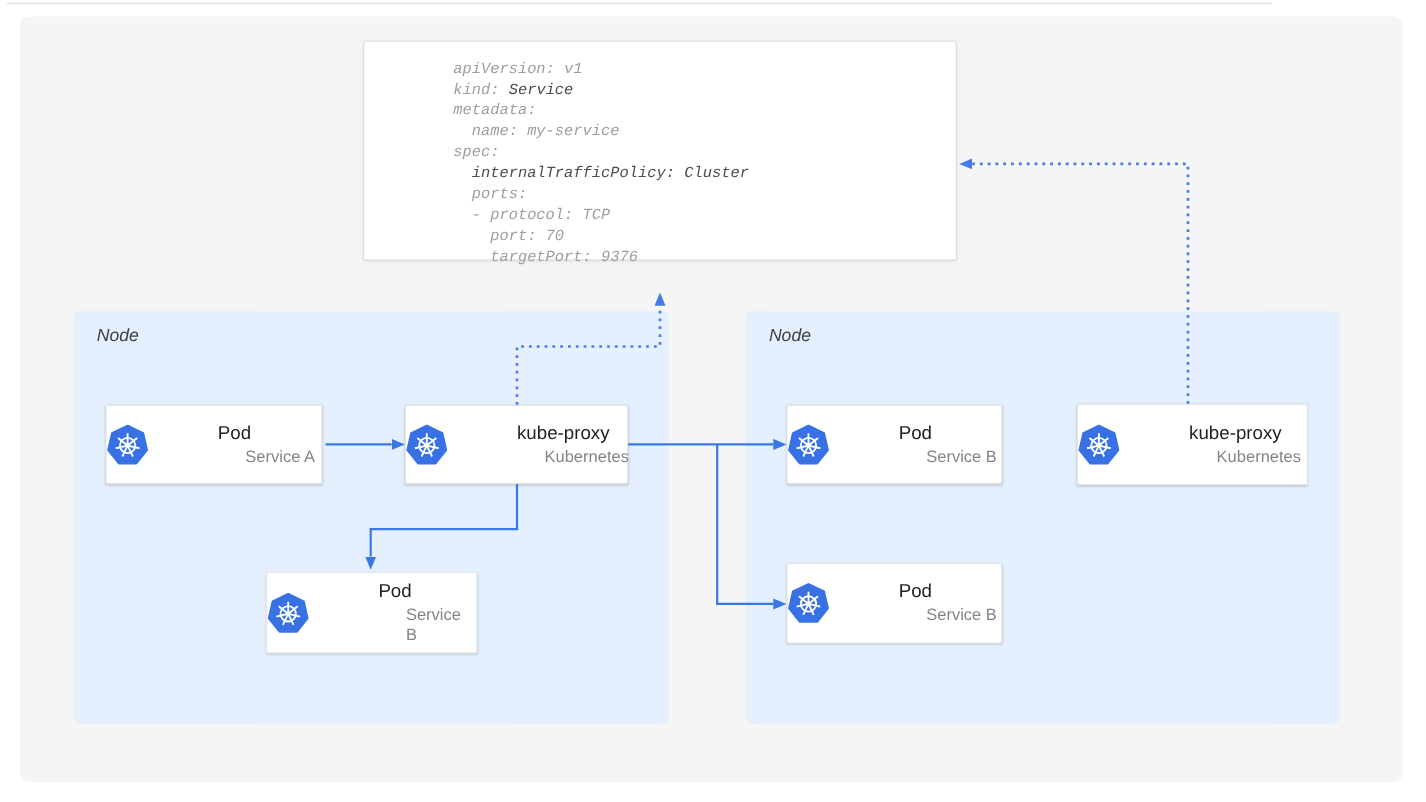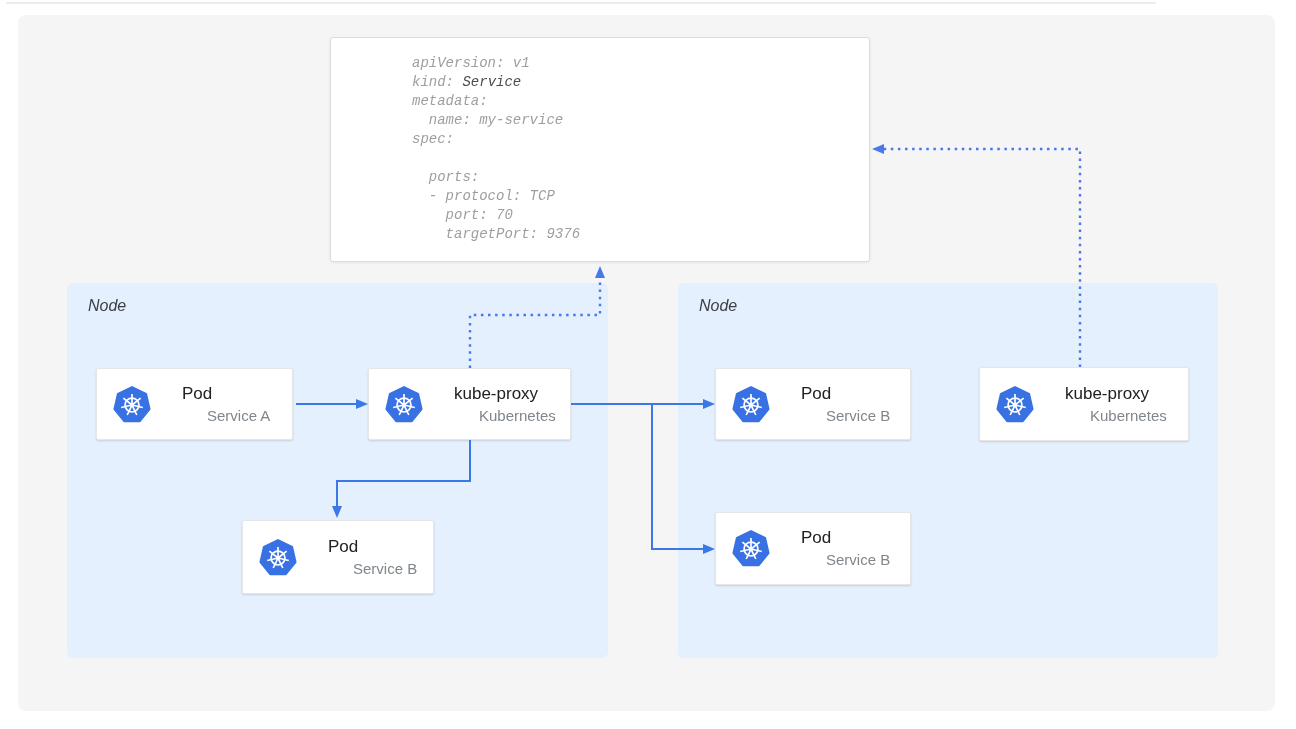--- a/index.html
+++ b/index.html
@@ -3,36 +3,36 @@
 <meta charset="utf-8">
 <style>
   html,body{margin:0;padding:0;background:#ffffff;}
   .wrap{position:relative;width:1296px;height:729px;background:#ffffff;overflow:hidden;
         font-family:"Liberation Sans",sans-serif;}
   .top-hairline{position:absolute;left:6px;top:2px;width:1150px;height:2px;
         background:#ebebeb;border-radius:3px;}
   .canvas{position:absolute;left:18px;top:15px;width:1257px;height:696px;
         background:#f5f5f6;border-radius:8px;}
   
-  .yaml-card{position:absolute;left:330px;top:37px;width:540px;height:225px;
+  .yaml-card{position:absolute;left:330px;top:37px;width:540px;height:200px;
         background:#ffffff;border:1px solid #dcdcdc;border-radius:3px;
         box-shadow:0 1px 3px rgba(60,64,67,.08);box-sizing:border-box;
         padding:16px 0 0 81px;}
   .yline{white-space:pre;font-family:"Liberation Mono",monospace;font-style:italic;
         font-size:14px;line-height:19px;color:#9e9e9e;}
   .yline .b{font-weight:normal;color:#4d4d4d;}
   
   .node{position:absolute;background:#e4f0fd;border-radius:6px;}
   .node-left{left:67px;top:283px;width:541px;height:375px;}
   .node-right{left:678px;top:283px;width:540px;height:375px;}
   .node-label{position:absolute;left:21px;top:14px;font-size:16px;color:#3c4043;font-style:italic;}
   
   .cbox{position:absolute;background:#ffffff;border:1px solid #e6e6e6;border-radius:2px;
         box-shadow:0 1px 2px rgba(60,64,67,.18);box-sizing:border-box;
-        display:flex;align-items:center;padding-left:16px;}
+        display:flex;align-items:center;padding-left:0;gap:32px;}
   .cbox .k8s{flex:0 0 auto;width:38px;height:39px;}
   .cbox .txt{margin-left:31px;}
   .cbox .title{font-size:17px;color:#202124;line-height:20px;}
   .cbox .sub{font-size:15px;color:#80868b;line-height:18px;margin-top:3px;margin-left:25px;}
   .pod-a{left:96px;top:368px;width:197px;height:72px;}
   .kp-left{left:368px;top:368px;width:203px;height:72px;}
   .pod-b-left{left:242px;top:520px;width:192px;height:74px;}
   .pod-b-rt{left:715px;top:368px;width:196px;height:72px;}
   .pod-b-rb{left:715px;top:512px;width:196px;height:73px;}
   .kp-right{left:979px;top:367px;width:210px;height:74px;}
@@ -45,21 +45,21 @@
 
   <div class="top-hairline"></div>
   <div class="canvas"></div>
 
   <div class="yaml-card">
     <div class="yline"><span>apiVersion: v1</span></div>
     <div class="yline"><span>kind: </span><span class="b">Service</span></div>
     <div class="yline"><span>metadata:</span></div>
     <div class="yline"><span>  name: my-service</span></div>
     <div class="yline"><span>spec:</span></div>
-    <div class="yline"><span>  </span></div>
+    <div class="yline"><span>  </span><span class="b">internalTrafficPolicy: Cluster</span></div>
     <div class="yline"><span>  ports:</span></div>
     <div class="yline"><span>  - protocol: TCP</span></div>
     <div class="yline"><span>    port: 70</span></div>
     <div class="yline"><span>    targetPort: 9376</span></div>
   </div>
 
   <div class="node node-left">
     <div class="node-label">Node</div>
   </div>
   <div class="node node-right">

